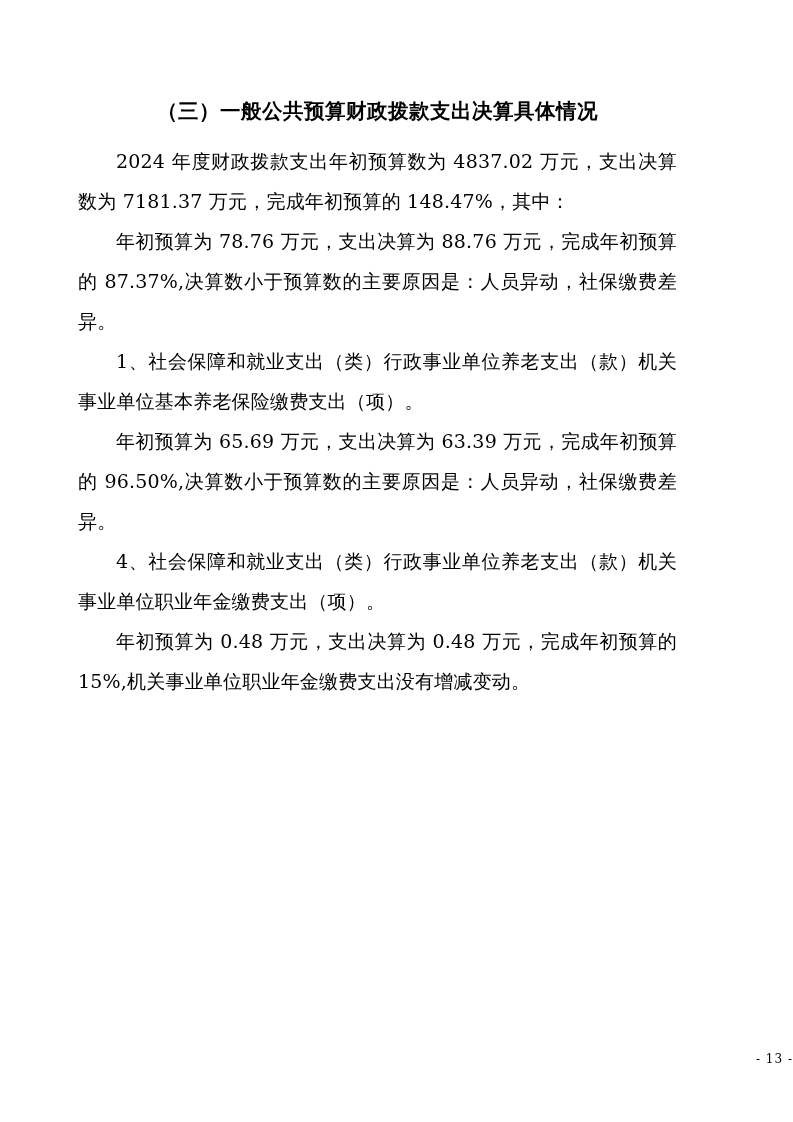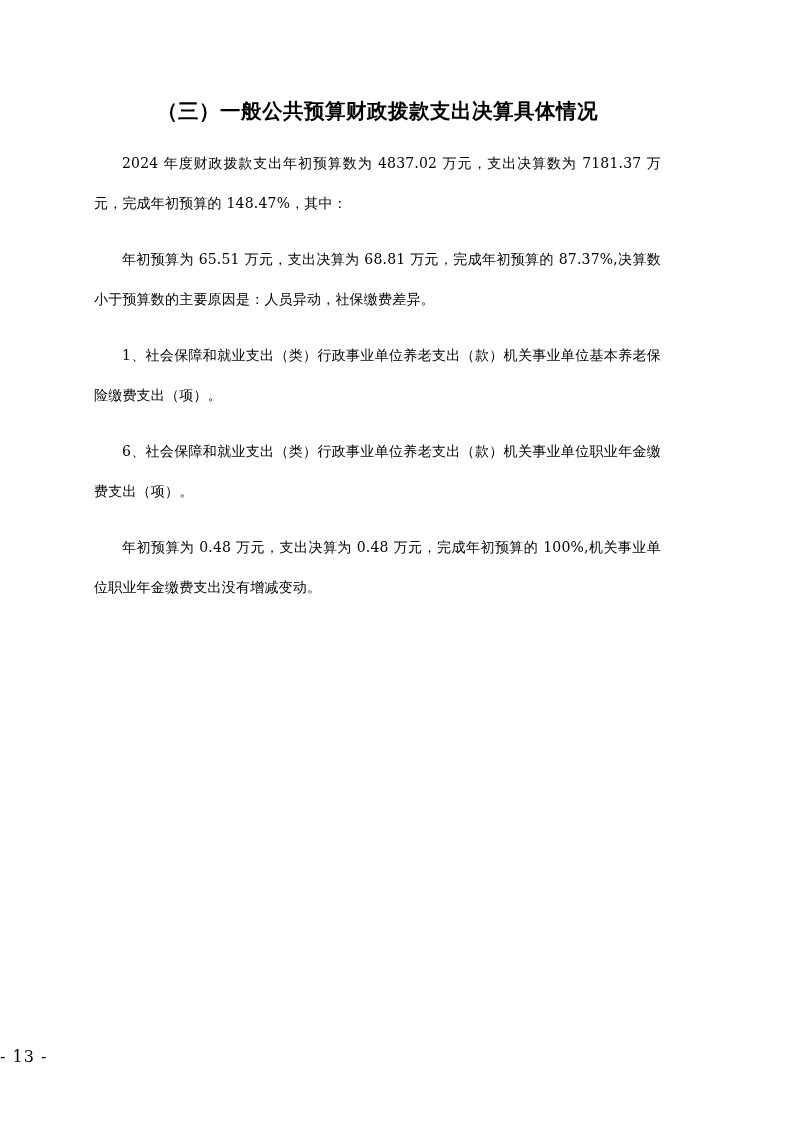--- a/index.html
+++ b/index.html
@@ -25,47 +25,48 @@
   .doc-title {
     font-family: "DejaVu Serif", "Liberation Serif", serif;
     font-weight: bold;
     font-size: 20.5px;
     line-height: 1.5;
     text-align: center;
     letter-spacing: 0.5px;
     margin: 0 0 14px 0;
   }
   .para {
-    font-size: 14px;
+    font-size: 19px;
     line-height: 40px;
     text-align: justify;
     text-align-last: left;
     text-justify: inter-ideograph;
-    margin: 16px;
+    margin: 0;
     text-indent: 2em;
     letter-spacing: 0.2px;
   }
   .page-number {
     position: absolute;
     bottom: 56px;
     left: 0;
     width: 793px;
-    text-align: left;
-    font-size: 16px;
+    text-align: right;
+    font-size: 12px;
     font-family: "DejaVu Serif", "Liberation Serif", serif;
     letter-spacing: 1px;
   }
 </style>
 </head>
 <body>
 
 <div class="page">
 
   <h1 class="doc-title">（三）一般公共预算财政拨款支出决算具体情况</h1>
 
   <p class="para">2024 年度财政拨款支出年初预算数为 4837.02 万元，支出决算数为 7181.37 万元，完成年初预算的 148.47%，其中：</p>
-  <p class="para">年初预算为 65.51 万元，支出决算为 68.81 万元，完成年初预算的 87.37%,决算数小于预算数的主要原因是：人员异动，社保缴费差异。</p>
+  <p class="para">年初预算为 78.76 万元，支出决算为 88.76 万元，完成年初预算的 87.37%,决算数小于预算数的主要原因是：人员异动，社保缴费差异。</p>
   <p class="para">1、社会保障和就业支出（类）行政事业单位养老支出（款）机关事业单位基本养老保险缴费支出（项）。</p>
-  <p class="para">6、社会保障和就业支出（类）行政事业单位养老支出（款）机关事业单位职业年金缴费支出（项）。</p>
-  <p class="para">年初预算为 0.48 万元，支出决算为 0.48 万元，完成年初预算的 100%,机关事业单位职业年金缴费支出没有增减变动。</p>
+  <p class="para">年初预算为 65.69 万元，支出决算为 63.39 万元，完成年初预算的 96.50%,决算数小于预算数的主要原因是：人员异动，社保缴费差异。</p>
+  <p class="para">4、社会保障和就业支出（类）行政事业单位养老支出（款）机关事业单位职业年金缴费支出（项）。</p>
+  <p class="para">年初预算为 0.48 万元，支出决算为 0.48 万元，完成年初预算的 15%,机关事业单位职业年金缴费支出没有增减变动。</p>
 
   <div class="page-number">- 13 -</div>
 </div>
 
 </body></html>

